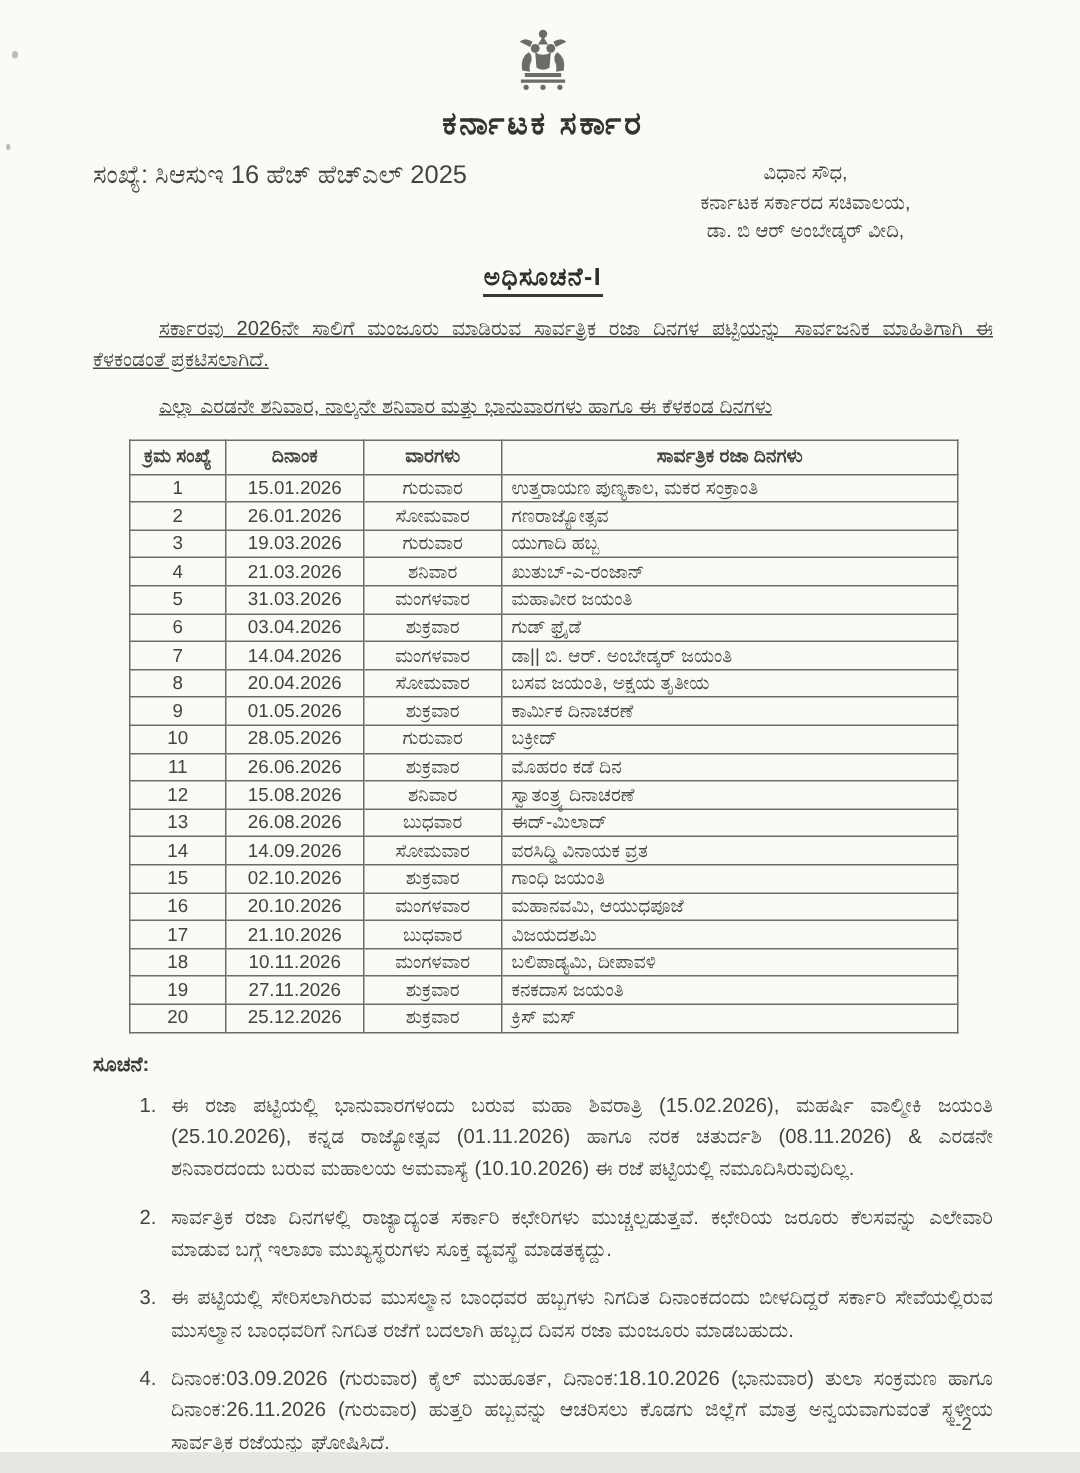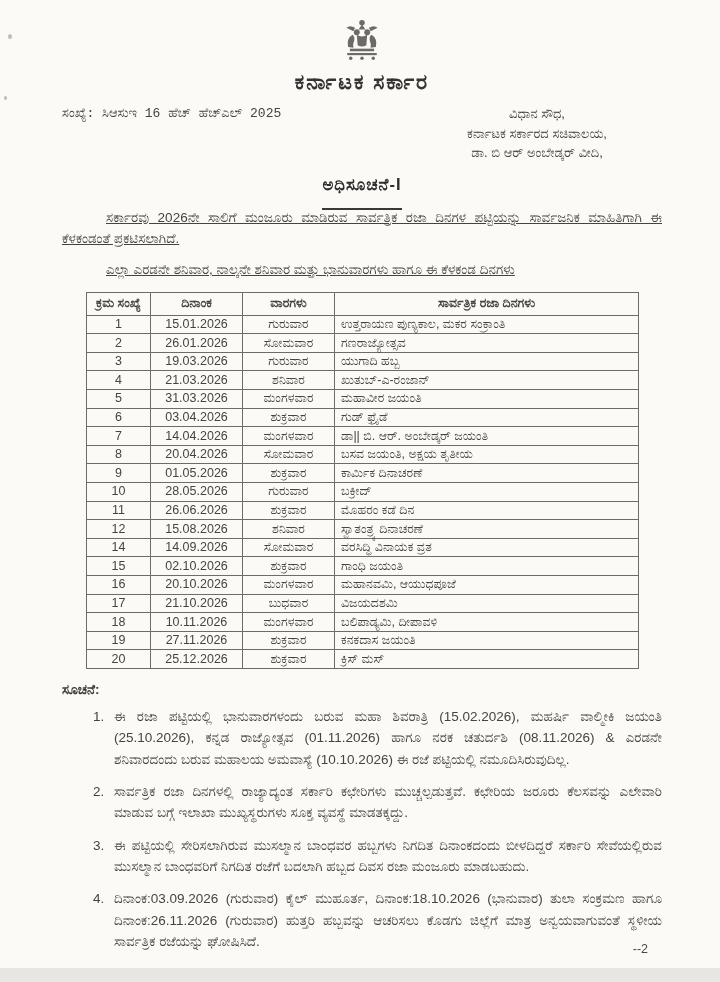--- a/index.html
+++ b/index.html
@@ -12,25 +12,25 @@
     padding:12px 58px 0 62px; overflow:hidden;
   }
   .speck { position:absolute; background:#8a8884; border-radius:50%; opacity:.55; }
 
   .emblem-wrap { text-align:center; margin-top:4px; }
   .emblem-wrap svg { width:52px; height:48px; opacity:.82; }
 
   .gov-title { text-align:center; font-size:21px; font-weight:bold; letter-spacing:2px; color:#353432; margin-top:2px; }
 
   .ref-row { display:flex; justify-content:space-between; align-items:flex-start; margin-top:10px; }
-  .ref-no { font-size:13px; padding-top:2px; color:#44433f;font-family:Liberation Mono, monospace; }
+  .ref-no { font-size:17px; padding-top:2px; color:#44433f; }
   .addr { text-align:center; font-size:13px; line-height:1.5; color:#44433f; min-width:250px; }
 
   .notif-title { text-align:center; margin-top:12px; font-size:16.5px; font-weight:bold; color:#2f2e2c; }
-  .notif-title span { border-bottom:2px solid #3a3937; padding-bottom:15px; letter-spacing:1px; }
+  .notif-title span { border-bottom:2px solid #3a3937; padding-bottom:2px; letter-spacing:1px; }
 
   .para { font-size:13.5px; line-height:1.62; text-align:justify; color:#454440;text-decoration:underline; }
   .p1 { margin-top:13px; text-indent:44px; }
   .p2 { margin-top:9px; margin-left:44px; text-align:left; }
 
   table { border-collapse:collapse; margin:11px 0 0 24px; width:552px; table-layout:fixed; }
   th, td { border:1px solid #6e6c68; font-size:12.5px; color:#454440; }
   th { font-weight:bold; padding:3px 2px; line-height:1.25; text-align:center; vertical-align:middle; }
   td { padding:1px 6px; height:18.6px; line-height:1.2; vertical-align:middle; }
   col.c-sl { width:64px; } col.c-dt { width:92px; } col.c-wd { width:92px; } col.c-hl { width:304px; }
@@ -174,20 +174,26 @@
           <td>ಶುಕ್ರವಾರ</td>
           <td>ಮೊಹರಂ ಕಡೆ ದಿನ</td>
         </tr>
         <tr>
           <td>12</td>
           <td>15.08.2026</td>
           <td>ಶನಿವಾರ</td>
           <td>ಸ್ವಾತಂತ್ರ್ಯ ದಿನಾಚರಣೆ</td>
         </tr>
         <tr>
+          <td>13</td>
+          <td>26.08.2026</td>
+          <td>ಬುಧವಾರ</td>
+          <td>ಈದ್-ಮಿಲಾದ್</td>
+        </tr>
+        <tr>
           <td>14</td>
           <td>14.09.2026</td>
           <td>ಸೋಮವಾರ</td>
           <td>ವರಸಿದ್ಧಿ ವಿನಾಯಕ ವ್ರತ</td>
         </tr>
         <tr>
           <td>15</td>
           <td>02.10.2026</td>
           <td>ಶುಕ್ರವಾರ</td>
           <td>ಗಾಂಧಿ ಜಯಂತಿ</td>

